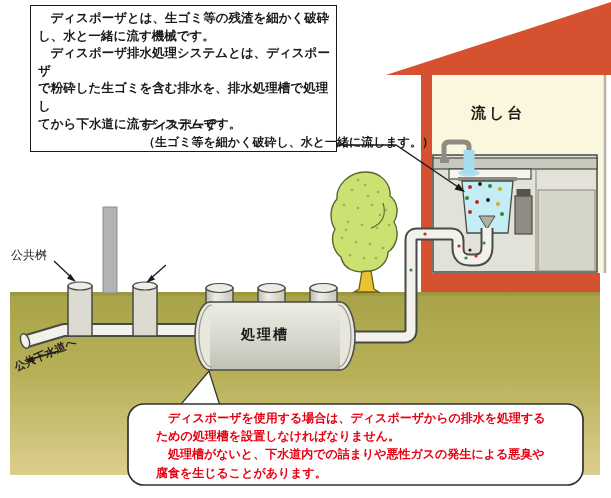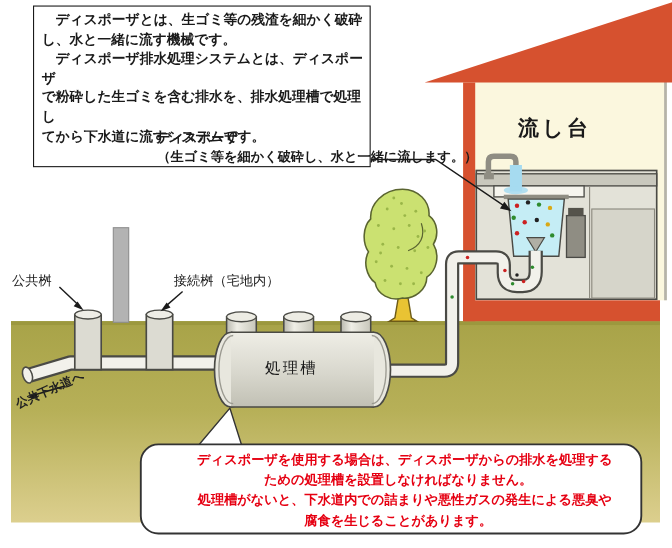--- a/index.html
+++ b/index.html
@@ -9,34 +9,33 @@
   }
   .stage svg{position:absolute;left:0;top:0;}
   .txt{position:absolute;white-space:pre-line;}
   .info-box{
     left:6px;top:5px;width:293px;
     border:1.6px solid #1a1a1a;background:#fff;
     padding:3px 5px 19px 7px;
     font-size:12.5px;line-height:17.6px;font-weight:bold;margin-left:24px;
   }
   .disposer-label{left:143px;top:117px;font-size:12px;line-height:17px;font-weight:bold;}
-  .sink-label{left:471px;top:104px;font-size:19px;font-weight:bold;letter-spacing:3px;}
-  .tank-label{left:241px;top:326px;font-size:14px;font-weight:normal;letter-spacing:2px;}
+  .sink-label{left:471px;top:104px;font-size:15px;font-weight:bold;letter-spacing:3px;}
+  .tank-label{left:241px;top:326px;font-size:14px;font-weight:bold;letter-spacing:2px;}
   .basin-label{font-size:12px;font-weight:normal;}
   .public-basin-label{left:11px;top:247px;}
   .connection-basin-label{left:158px;top:247px;}
   .sewer-label{
     left:12px;top:361px;font-size:11px;font-weight:bold;color:#222;
     transform:rotate(-24deg);transform-origin:left top;
   }
   .warning-text{
     left:156px;top:409px;width:412px;
     font-size:12px;line-height:18.2px;font-weight:bold;
     color:var(--warning-red,#e60012);
-    text-align:center;
   }
 </style>
 </head>
 <body>
 
 <div class="stage">
 
 <svg width="611" height="498" viewBox="0 0 611 498">
   <defs>
     <linearGradient id="groundGrad" x1="0" y1="0" x2="0" y2="1">
@@ -215,21 +214,20 @@
 で粉砕した生ゴミを含む排水を、排水処理槽で処理し
 てから下水道に流すシステムです。</div>
 
 <div class="txt disposer-label">ディスポーザ
 （生ゴミ等を細かく破砕し、水と一緒に流します。）</div>
 
 <div class="txt sink-label">流し台</div>
 
 <div class="txt basin-label public-basin-label">公共桝</div>
 
-<div class="txt basin-label connection-basin-label">接続桝（宅地内）</div>
 
 <div class="txt tank-label">処理槽</div>
 
 <div class="txt sewer-label">公共下水道へ</div>
 
 <div class="txt warning-text">　ディスポーザを使用する場合は、ディスポーザからの排水を処理する
 ための処理槽を設置しなければなりません。
 　処理槽がないと、下水道内での詰まりや悪性ガスの発生による悪臭や
 腐食を生じることがあります。</div>
 

